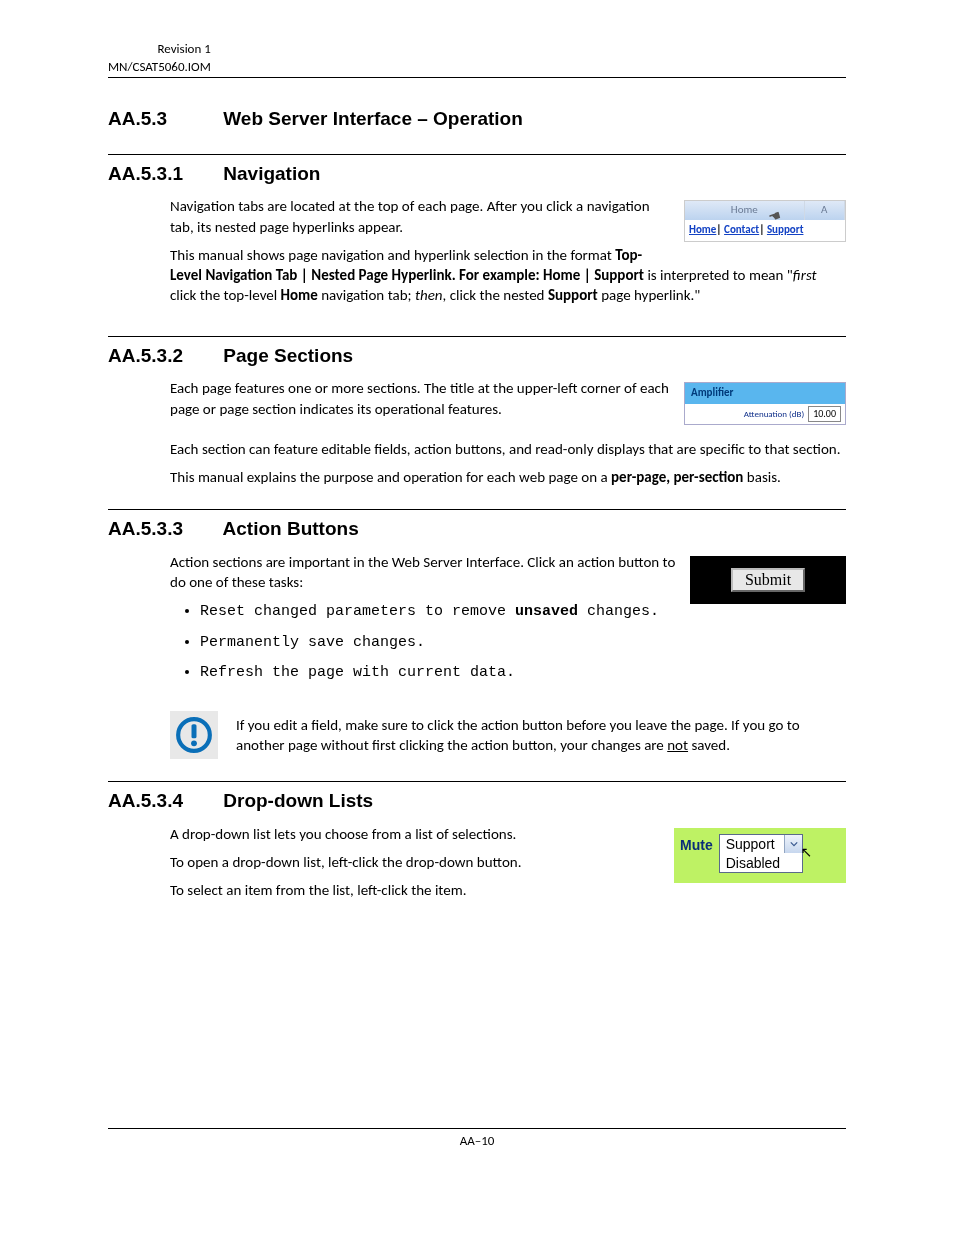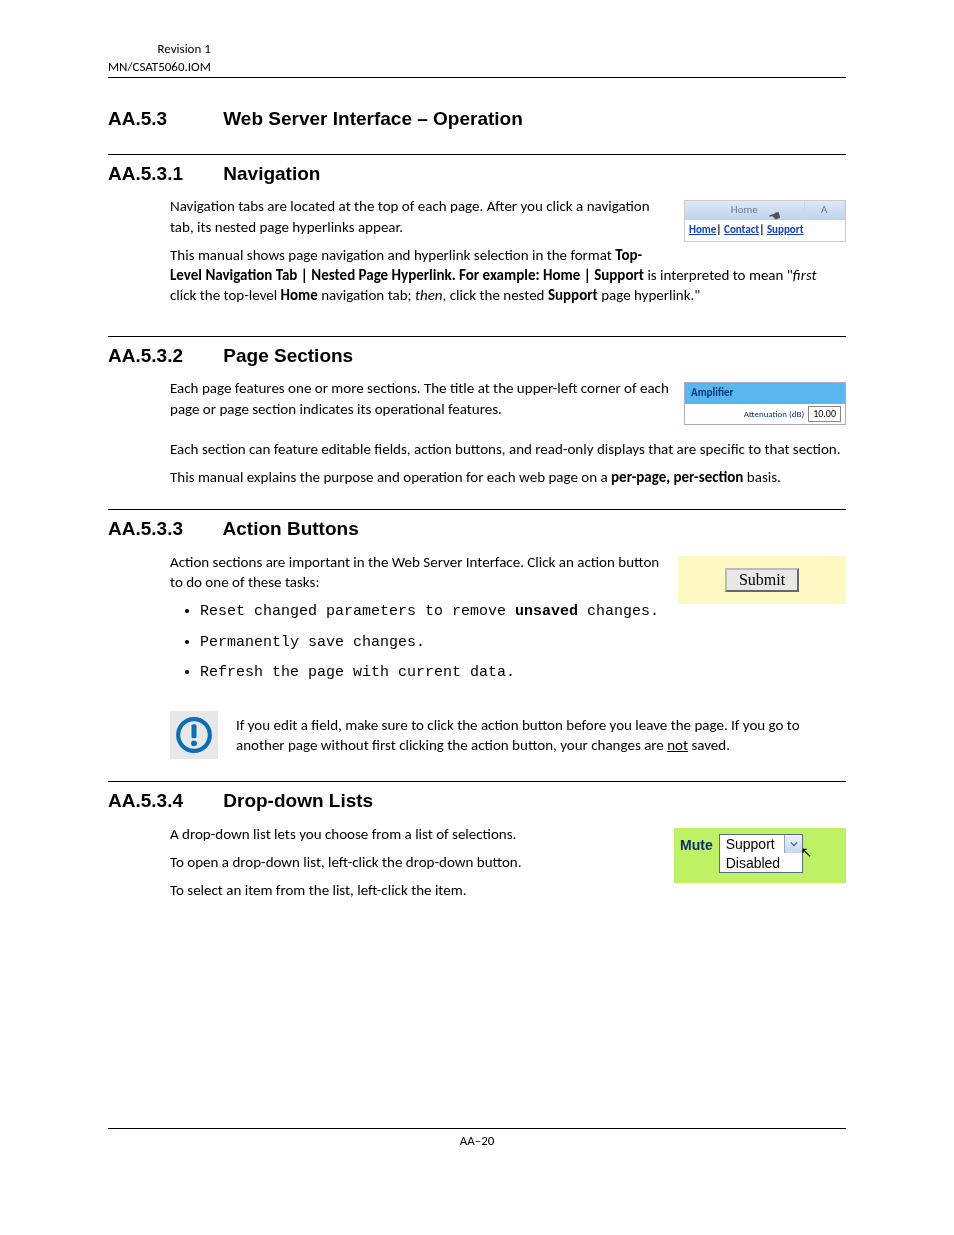--- a/index.html
+++ b/index.html
@@ -64,21 +64,21 @@
   .cursor-hand { position:absolute; right:22px; top:7px; font-size:14px; transform:rotate(-20deg); color:#555; }
 
   
   .mini-amp { width:160px; border:1px solid #aac; font-size:11px; }
   .mini-amp .hdr { background:#59b6ee; color:#003a7a; font-weight:bold; padding:3px 6px; }
   .mini-amp .row { display:flex; justify-content:flex-end; align-items:center; gap:4px; padding:2px 4px; background:#fff;}
   .mini-amp .lab { color:#10308a; font-size:9px;}
   .mini-amp .val { border:1px solid #888; background:#fff; padding:0 4px; font-size:10px;}
 
   
-  .mini-submit { width:168px; background:#fef9c3; text-align:center; padding:12px 0; }
+  .mini-submit { width:156px; background:#000000; text-align:center; padding:12px 0; }
   .mini-submit button {
     font-family:"Times New Roman",serif; font-size:16px; border:2px outset #bbb;
     background:#e8e8e8; padding:1px 12px; cursor:pointer;
   }
 
   
   .warn-row { display:flex; align-items:center; gap:18px; margin:18px 0 6px 62px;}
   .warn-icon {
     width:48px; height:48px; background:#e8e8e8; display:flex; align-items:center; justify-content:center;
     flex-shrink:0;
@@ -220,13 +220,13 @@
       </div>
       <span class="cursor-arrow">↖</span>
     </div>
   </div>
   <p>A drop-down list lets you choose from a list of selections.</p>
   <p>To open a drop-down list, left-click the drop-down button.</p>
   <p>To select an item from the list, left-click the item.</p>
   <div class="clear"></div>
 </div>
 
-<div class="page-footer">AA–20</div>
+<div class="page-footer">AA–10</div>
 
 </body></html>

